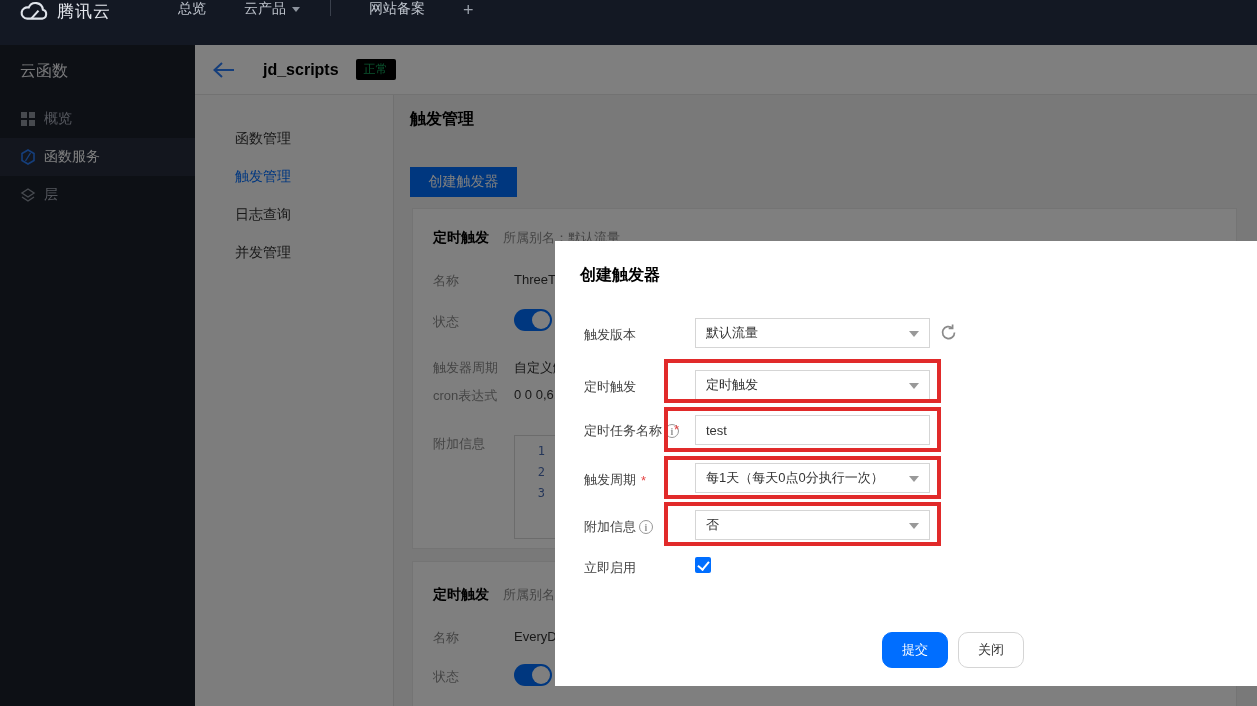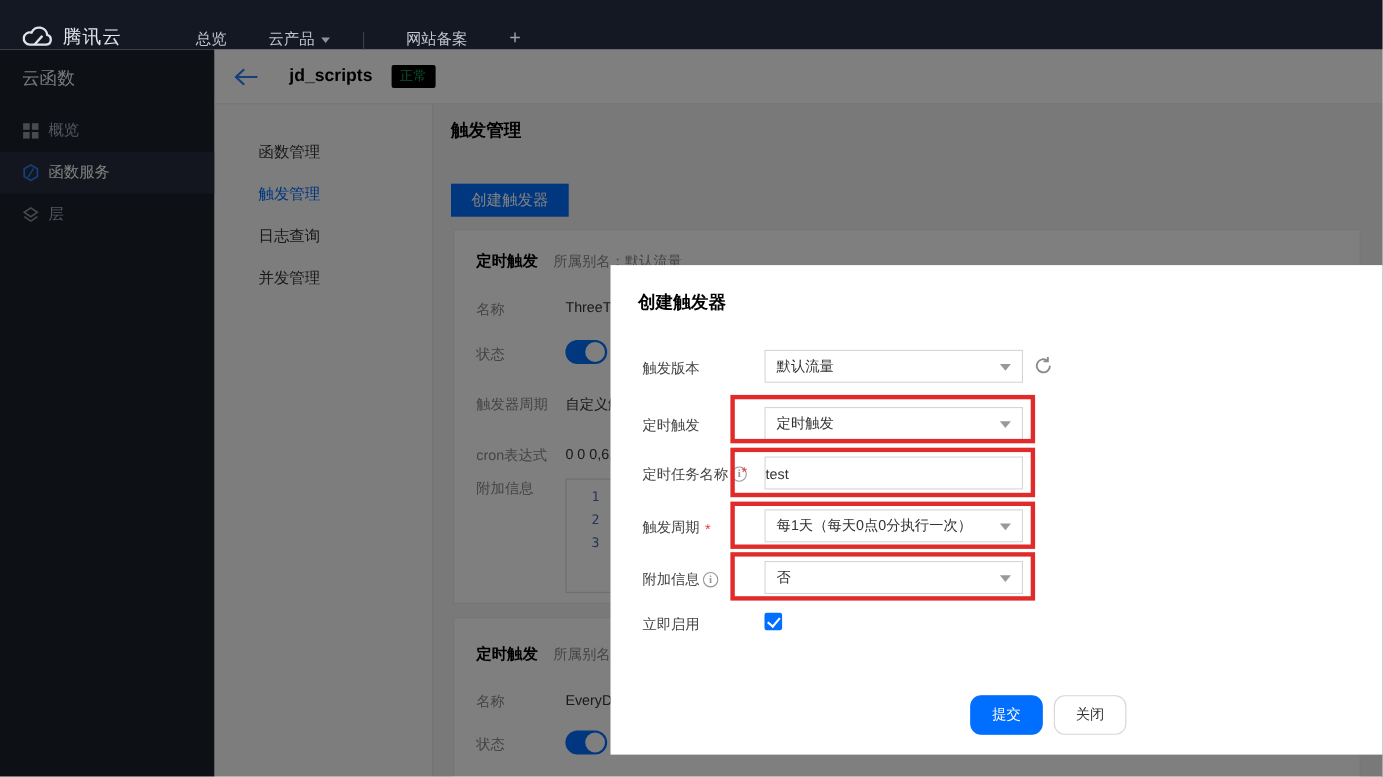--- a/index.html
+++ b/index.html
@@ -1,20 +1,20 @@
 <!DOCTYPE html>
 <html><head>
 <meta charset="utf-8">
 <style>
   * { box-sizing: border-box; margin: 0; padding: 0; }
   html,body { width:1257px; height:706px; overflow:hidden; }
   body { font-family:"Liberation Sans", sans-serif; position:relative; background:#f2f2f2; font-size:14px; }
 
   
-  .topbar { position:absolute; left:0; top:0; width:1257px; height:45px; background:#131823; display:flex; align-items:flex-end; z-index:60; }
+  .topbar { position:absolute; left:0; top:0; width:1257px; height:45px; background:#131823; display:flex; align-items:flex-start; z-index:60; }
   .brand { display:flex; align-items:center; margin-left:18px; width:122px; cursor:pointer; }
   .brand svg { margin-right:9px; }
   .brand-name { color:#e3e6ec; font-size:17px; letter-spacing:1px; }
   .tnav { color:#bfc4cd; font-size:14px; margin-left:38px; cursor:pointer; display:inline-flex; align-items:center; }
   .caret { display:inline-block; width:0; height:0; border-left:4px solid transparent; border-right:4px solid transparent; border-top:5px solid #8d939e; margin-left:6px; }
   .tdiv { display:inline-block; width:1px; height:16px; background:#3a404c; margin-left:30px; vertical-align:middle; }
   .plus { color:#9aa0aa; font-size:18px; }
 
   
   .sidebar { position:absolute; left:0; top:45px; width:195px; bottom:0; background:#1b202b; z-index:10; }
@@ -54,21 +54,21 @@
 
   
   .overlay { position:absolute; left:0; top:45px; right:0; bottom:0; background:rgba(0,0,0,0.5); z-index:40; }
 
   
   .modal { position:absolute; left:555px; top:241px; width:702px; height:445px; background:#fff; z-index:100; }
   .m-title { position:absolute; left:25px; top:24px; font-size:16px; font-weight:bold; color:#000; }
   .m-label { position:absolute; left:29px; font-size:13px; color:#444; display:flex; align-items:center; white-space:nowrap; }
   .m-select { position:absolute; left:140px; width:235px; height:30px; border:1px solid #d5d5d5; background:#fff; display:flex; align-items:center; padding-left:10px; font-size:13px; color:#333; cursor:pointer; }
   .m-select .dd { position:absolute; right:10px; top:12px; width:0; height:0; border-left:5px solid transparent; border-right:5px solid transparent; border-top:6px solid #999; }
-  .m-input { position:absolute; left:140px; width:235px; height:30px; border:1px solid #d5d5d5; font-size:13px; color:#333; font-family:inherit; outline:none; }
+  .m-input { position:absolute; left:140px; width:235px; height:30px; border:1px solid #d5d5d5; padding-left:10px; font-size:13px; color:#333; font-family:inherit; outline:none; }
   .hl { position:absolute; border:4px solid #e12a2a; pointer-events:none; z-index:5; }
   .req { color:#e54545; font-size:13px; }
   .info { display:inline-block; width:14px; height:14px; border:1px solid #979797; border-radius:50%; margin-left:3px; position:relative; flex:none; }
   .info::after { content:"i"; position:absolute; left:0; right:0; top:0px; text-align:center; font:bold 10px "Liberation Serif", serif; color:#979797; line-height:13px; }
   .checkbox { position:absolute; width:16px; height:16px; background:#006eff; border-radius:2px; cursor:pointer; }
   .checkbox::after { content:""; position:absolute; left:5px; top:2px; width:5px; height:9px; border:solid #fff; border-width:0 2px 2px 0; transform:rotate(40deg); }
   .m-hint { position:absolute; font-size:12px; color:#8a8a8a; }
   .btn { position:absolute; width:66px; height:36px; font-size:13px; cursor:pointer; font-family:inherit;border-radius:10px; }
   .btn-primary { background:#006eff; color:#fff; border:1px solid #006eff; }
   .btn-plain { background:#fff; color:#333; border:1px solid #d5d5d5; }
@@ -163,21 +163,21 @@
     <div class="crow" style="top:100px">
       <span class="clabel" style="padding-top:4px">状态</span>
       <div class="toggle">
           <div class="knob"></div>
         </div>
     </div>
     <div class="crow" style="top:150px">
       <span class="clabel">触发器周期</span>
       <span class="cval">自定义触</span>
     </div>
-    <div class="crow" style="top:196px">
+    <div class="crow" style="top:178px">
       <span class="clabel">cron表达式</span>
       <span class="cval">0 0 0,6,</span>
     </div>
     <div class="crow" style="top:226px">
       <span class="clabel">附加信息</span>
       <div class="codebox">
         <div class="ln">1</div>
         <div class="ln">2</div>
         <div class="ln">3</div>
       </div>

